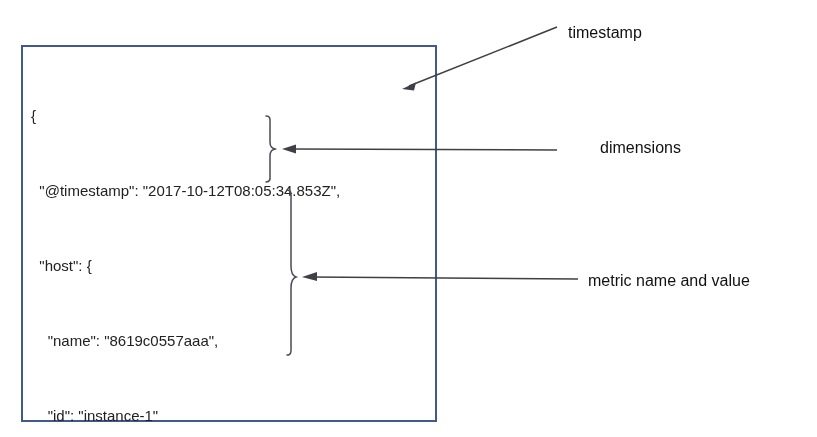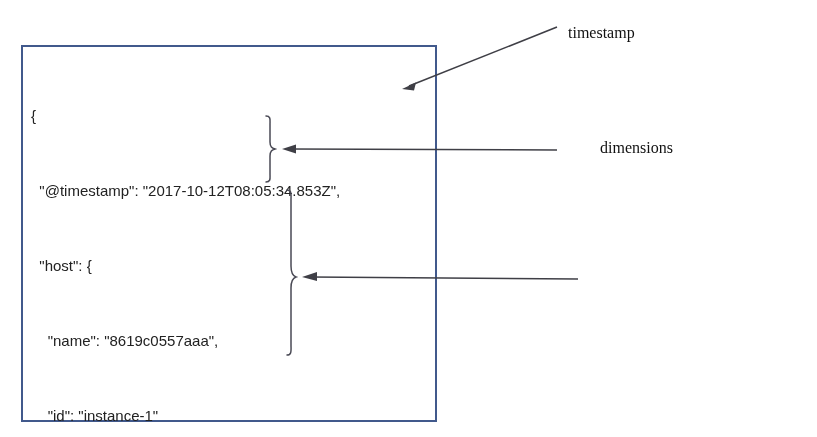--- a/index.html
+++ b/index.html
@@ -58,21 +58,21 @@
     position: absolute;
     left: 0; top: 0;
     width: 817px;
     height: 437px;
     pointer-events: none;
   }
 
   
   .anno-label {
     position: absolute;
-    font-family: Liberation Serif, serif;
+    font-family: Liberation Sans, sans-serif;
     font-size: 16px;
     color: #111111;
     white-space: nowrap;
   }
   #label-timestamp { left: 568px; top: 24px; }
   #label-dimensions { left: 568px; top: 139px; margin-left: 32px; }
   #label-metric     { left: 588px; top: 272px; }
 </style>
 </head>
 <body>
@@ -134,14 +134,15 @@
     <g>
       <line x1="578" y1="279" x2="311" y2="277" stroke="#3f3f46" stroke-width="1.4"></line>
       <polygon points="302,277 317,272 317,281" fill="#3f3f46"></polygon>
     </g>
   </svg>
 
   <div class="anno-label" id="label-timestamp">timestamp</div>
 
   <div class="anno-label" id="label-dimensions">dimensions</div>
 
+  <div class="anno-label" id="label-metric">metric name and value</div>
 
 </div>
 
 </body></html>

